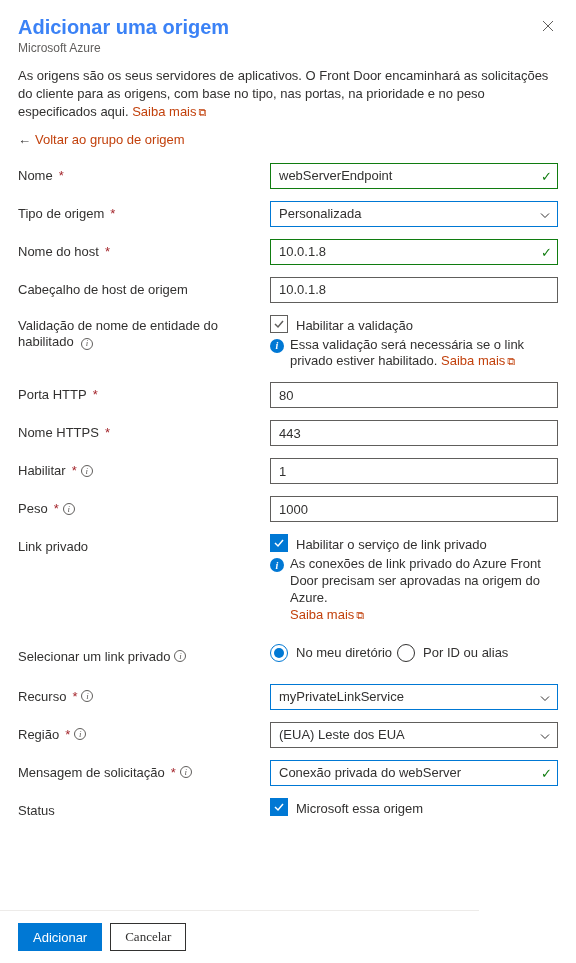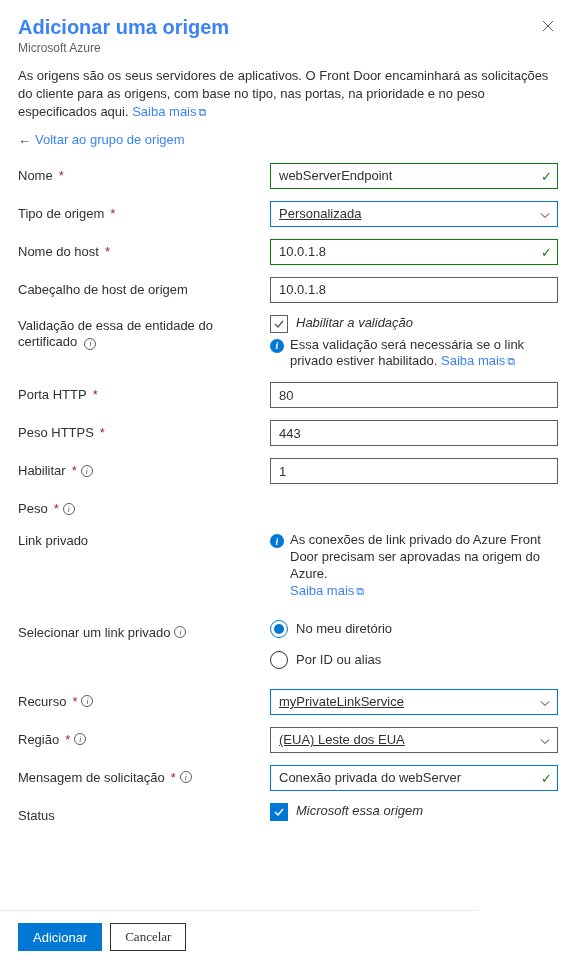--- a/index.html
+++ b/index.html
@@ -44,21 +44,21 @@
       align-items: center;
       justify-content: center;
     }
     .description {
       font-size: 13px;
       color: #323130;
       line-height: 1.4;
       margin-bottom: 10px;
     }
     .link {
-      color: #3b82f6;
+      color: #c2410c;
       text-decoration: none;
       cursor: pointer;
     }
     .ext-icon {
       display: inline-block;
       margin-left: 2px;
       font-size: 11px;
     }
     .back-link {
       display: flex;
@@ -145,31 +145,29 @@
       top: 50%;
       transform: translateY(-50%);
       pointer-events: none;
       color: #323130;
     }
     .select {
       appearance: none;
       -webkit-appearance: none;
       padding-right: 16px;
       cursor: pointer;
-      text-decoration: underline;
     }
     .select.selected {
       border-color: #0078d4;
     }
     .checkbox-row {
       display: flex;
-      align-items: flex-start;
+      align-items: flex-end;
       gap: 8px;
       margin-bottom: 4px;
-      font-style: italic;
     }
     .checkbox-row label {
       font-size: 13px;
       cursor: pointer;
     }
     .checkbox {
       width: 18px;
       height: 18px;
       border: 1px solid #605e5c;
       background: #fff;
@@ -213,22 +211,21 @@
       justify-content: center;
       font-size: 10px;
       font-weight: bold;
       font-style: italic;
       font-family: Georgia, serif;
       flex-shrink: 0;
       margin-top: 2px;
     }
     .radio-group {
       display: flex;
-      flex-direction: column;
-      gap: 13px;
+      gap: 5px;
     }
     .radio-row {
       display: flex;
       align-items: center;
       gap: 8px;
       cursor: pointer;
     }
     .radio {
       width: 18px;
       height: 18px;
@@ -361,21 +358,21 @@
   </div>
   <div class="form-control">
     <div class="input-wrapper">
       <input class="input" value="10.0.1.8" style="">
     </div>
   </div>
 </div>
 
 <div class="form-row">
   <div class="form-label multiline-label">
-    <span><span>Validação de essa de entidade do certificado</span>&nbsp;&nbsp;<span class="info-icon">i</span></span>
+    <span><span>Validação de nome de entidade do habilitado</span>&nbsp;&nbsp;<span class="info-icon">i</span></span>
   </div>
   <div class="form-control">
     <div class="checkbox-row">
       <div class="checkbox grey-checked">
         <svg viewBox="0 0 12 12">
             <path d="M2 6 L5 9 L10 3" stroke="currentColor" stroke-width="1.5" fill="none"></path>
           </svg>
       </div>
       <label>Habilitar a validação</label>
     </div>
@@ -393,21 +390,21 @@
   </div>
   <div class="form-control">
     <div class="input-wrapper">
       <input class="input" value="80" style="">
     </div>
   </div>
 </div>
 
 <div class="form-row">
   <div class="form-label">
-    <span>Peso HTTPS</span>
+    <span>Nome HTTPS</span>
       <span class="required">*</span>
   </div>
   <div class="form-control">
     <div class="input-wrapper">
       <input class="input" value="443" style="">
     </div>
   </div>
 </div>
 
 <div class="form-row">
@@ -422,27 +419,40 @@
     </div>
   </div>
 </div>
 
 <div class="form-row">
   <div class="form-label">
     <span>Peso</span>
       <span class="required">*</span>
     <span class="info-icon">i</span>
   </div>
+  <div class="form-control">
+    <div class="input-wrapper">
+      <input class="input" value="1000" style="">
+    </div>
+  </div>
 </div>
 
 <div class="form-row section-gap">
   <div class="form-label">
     <span>Link privado</span>
   </div>
   <div class="form-control">
+    <div class="checkbox-row">
+      <div class="checkbox checked">
+        <svg viewBox="0 0 12 12">
+            <path d="M2 6 L5 9 L10 3" stroke="currentColor" stroke-width="1.5" fill="none"></path>
+          </svg>
+      </div>
+      <label>Habilitar o serviço de link privado</label>
+    </div>
     <div class="info-note">
       <span class="info-note-icon">i</span>
       <span><span>As conexões de link privado do Azure Front Door precisam ser aprovadas na origem do Azure.</span><br><a class="link"><span>Saiba mais</span><span class="ext-icon">⧉</span></a></span>
     </div>
   </div>
 </div>
 
 <div class="form-row section-gap">
   <div class="form-label">
     <span>Selecionar um link privado</span>

